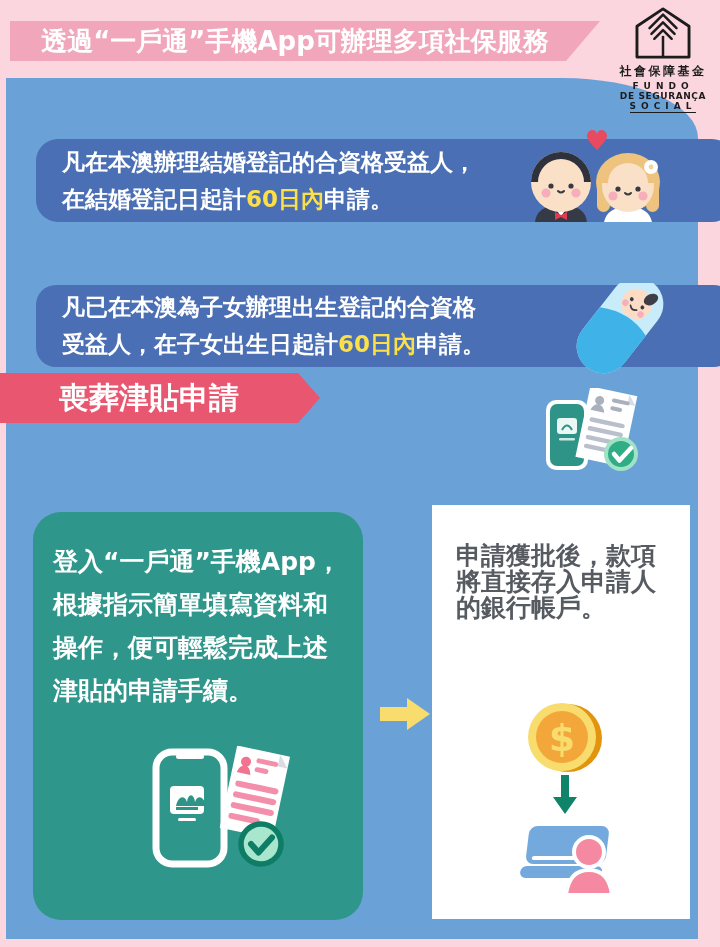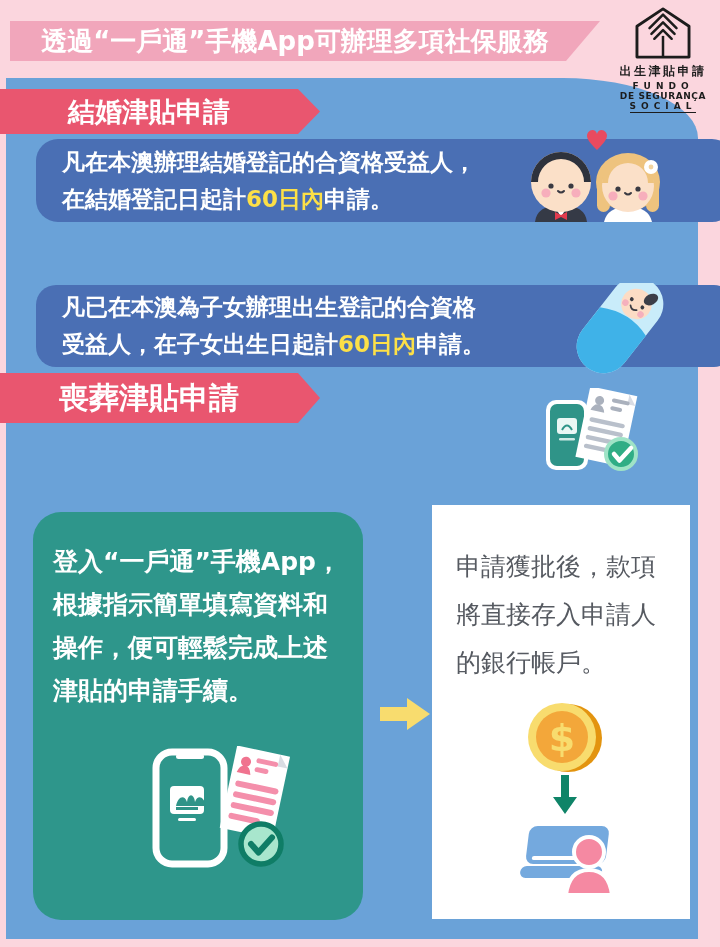--- a/index.html
+++ b/index.html
@@ -76,21 +76,21 @@
     color:#fff;font-weight:bold;font-size:25px;line-height:43px;
     white-space:pre-line;
   }
   .appphone{left:115px;top:234px;position:absolute;}
   .white-card{
     position:absolute;left:432px;top:505px;width:258px;height:414px;
     background:#ffffff;
   }
   .white-card .txt{
     position:absolute;left:24px;top:38px;width:220px;
-    color:#565a61;font-weight:normal;font-size:25px;line-height:48px;
+    color:#565a61;font-weight:bold;font-size:25px;line-height:26px;
     white-space:pre-line;
   }
   .coin{position:absolute;left:95px;top:196px;}
   .down-arrow{position:absolute;left:118px;top:270px;}
   .bank{position:absolute;left:71px;top:311px;}
   .right-arrow{position:absolute;left:380px;top:698px;}
 </style>
 </head>
 <body>
 
@@ -103,29 +103,26 @@
   </div>
 
   <div class="logo">
     <svg width="62" height="54" viewBox="0 0 64 56">
       <polygon points="5,21 32,3 59,21 59,53 5,53" fill="none" stroke="#1c1c1c" stroke-width="3" stroke-linejoin="round"></polygon>
       <path d="M32 9 L18 23 M32 9 L46 23" stroke="#1c1c1c" stroke-width="2.6" fill="none" stroke-linecap="round"></path>
       <path d="M32 17 L20 29 M32 17 L44 29" stroke="#1c1c1c" stroke-width="2.6" fill="none" stroke-linecap="round"></path>
       <path d="M32 25 L23 34 M32 25 L41 34" stroke="#1c1c1c" stroke-width="2.6" fill="none" stroke-linecap="round"></path>
       <path d="M32 31 L32 53" stroke="#1c1c1c" stroke-width="2.6" fill="none"></path>
     </svg>
-    <div class="cn">出生津貼申請</div>
+    <div class="cn">社會保障基金</div>
     <div class="pt1">FUNDO</div>
     <div class="pt2">DE SEGURANÇA</div>
     <div class="pt3">SOCIAL</div>
   </div>
 
-  <div class="ribbon ribbon-1">
-    <span>結婚津貼申請</span>
-  </div>
   <div class="panel panel-1">
     <div class="txt"><span>凡在本澳辦理結婚登記的合資格受益人，
 在結婚登記日起計</span><span class="hl">60日內</span><span>申請。</span></div>
   </div>
   <svg class="illus couple" width="170" height="102" viewBox="0 0 170 102">
     <path d="M77 30 C69 22 65 17 68 12.5 C71 8.5 76 9.5 77 14 C78 9.5 83 8.5 86 12.5 C89 17 85 22 77 30 Z" fill="#e84a5f"></path>
 
     <path d="M15 102 q2 -17 26 -17 q24 0 26 17 z" fill="#353a46"></path>
     <path d="M35 87 h12 l-6 10 z" fill="#ffffff"></path>
     <circle cx="41" cy="62" r="30" fill="#fbe0c8"></circle>

